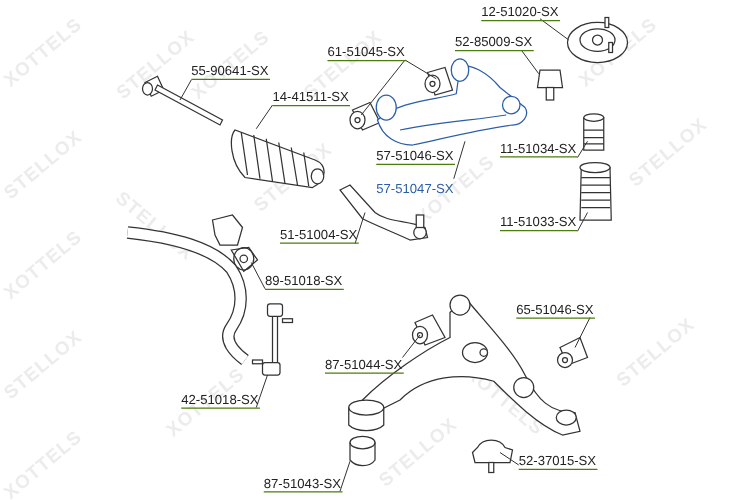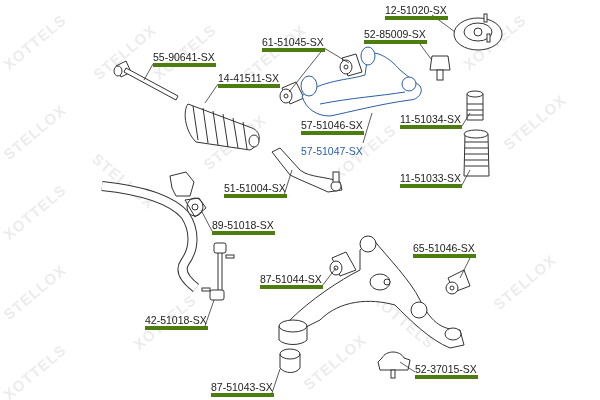--- a/index.html
+++ b/index.html
@@ -1,20 +1,20 @@
 <!DOCTYPE html>
 <html><head>
 <meta charset="utf-8">
 <style>
   html, body { margin:0; padding:0; background:#ffffff; }
   body { width:600px; height:400px; position:relative; overflow:hidden;
          font-family:"Liberation Sans", sans-serif; }
   #canvas { position:absolute; left:0; top:0; width:600px; height:400px; }
   .label { position:absolute; font-size:10.5px; color:#222; white-space:nowrap;
-           line-height:12px; border-bottom:4px solid #4d7c0f; padding:0 1px 0 0; }
+           line-height:12px; border-bottom:1px solid #4d7c0f; padding:0 1px 0 0; }
   .label.blue { color:#2b5ea8; border-bottom:none; }
   .wm { position:absolute; font-size:15px; font-weight:bold; color:#ececec;
         letter-spacing:1px; white-space:nowrap; transform-origin:left top; }
 </style>
 </head>
 <body>
 
 <div id="canvas">
 
   <div>
@@ -178,18 +178,18 @@
   <div class="label" style="left:218px;top:72px">14-41511-SX</div>
   <div class="label" style="left:262px;top:36px">61-51045-SX</div>
   <div class="label" style="left:364px;top:28px">52-85009-SX</div>
   <div class="label" style="left:385px;top:4px">12-51020-SX</div>
   <div class="label" style="left:301px;top:119px">57-51046-SX</div>
   <div class="label blue" style="left:301px;top:145px">57-51047-SX</div>
   <div class="label" style="left:400px;top:113px">11-51034-SX</div>
   <div class="label" style="left:400px;top:172px">11-51033-SX</div>
   <div class="label" style="left:224px;top:182px">51-51004-SX</div>
   <div class="label" style="left:212px;top:219px">89-51018-SX</div>
-  <div class="label" style="left:260px;top:273px">87-51044-SX</div>
+  <div class="label" style="left:260px;top:286px">87-51044-SX</div>
   <div class="label" style="left:413px;top:242px">65-51046-SX</div>
   <div class="label" style="left:145px;top:314px">42-51018-SX</div>
   <div class="label" style="left:211px;top:381px">87-51043-SX</div>
   <div class="label" style="left:415px;top:363px">52-37015-SX</div>
 </div>
 
 </body></html>

